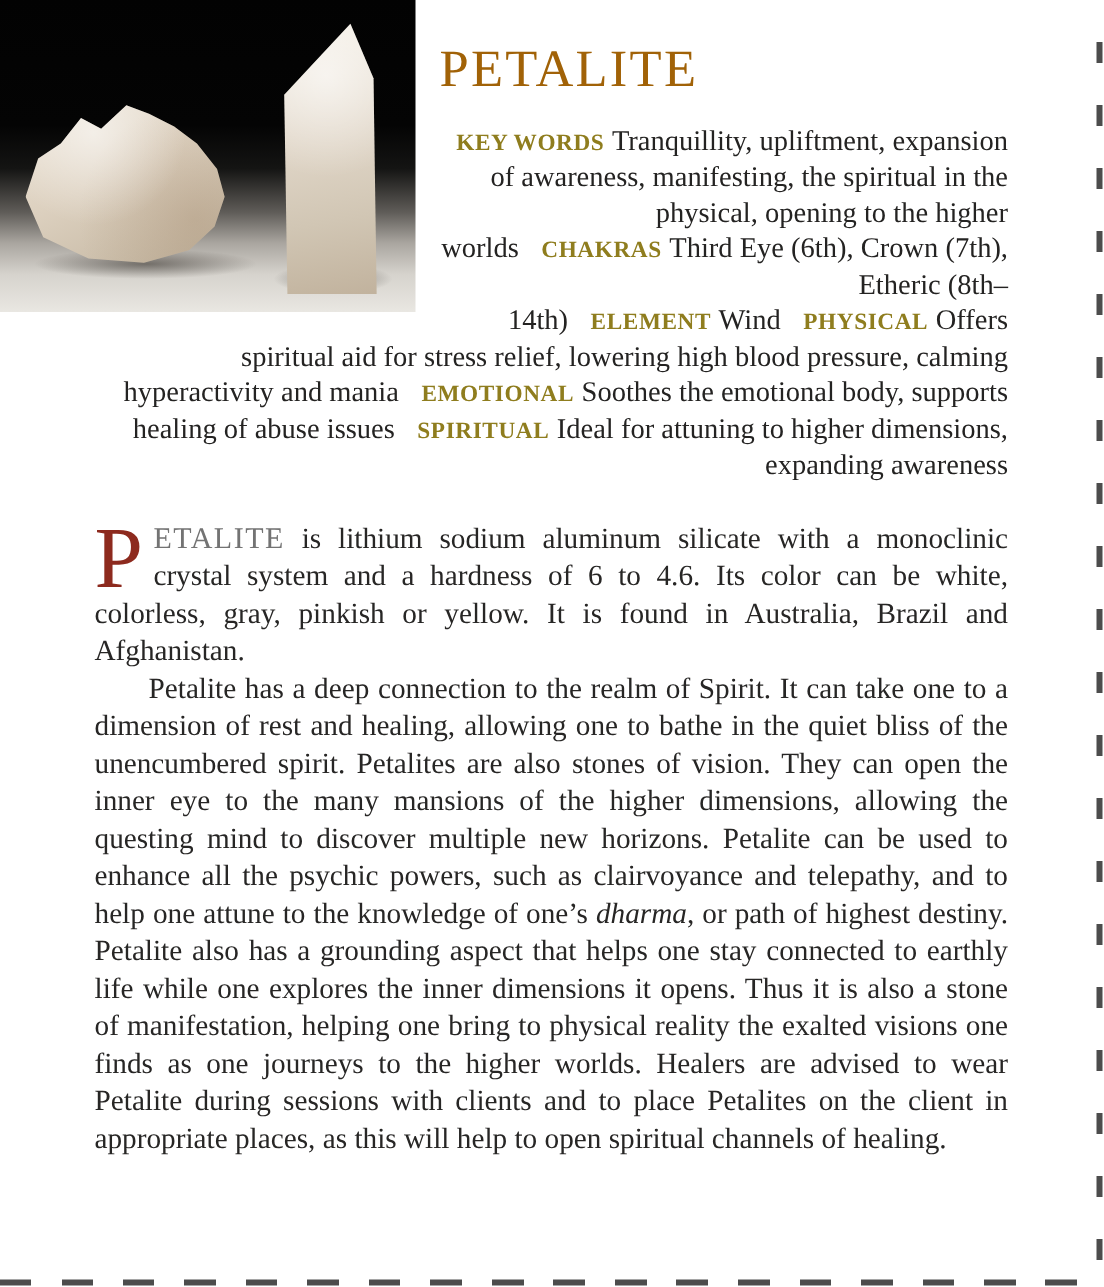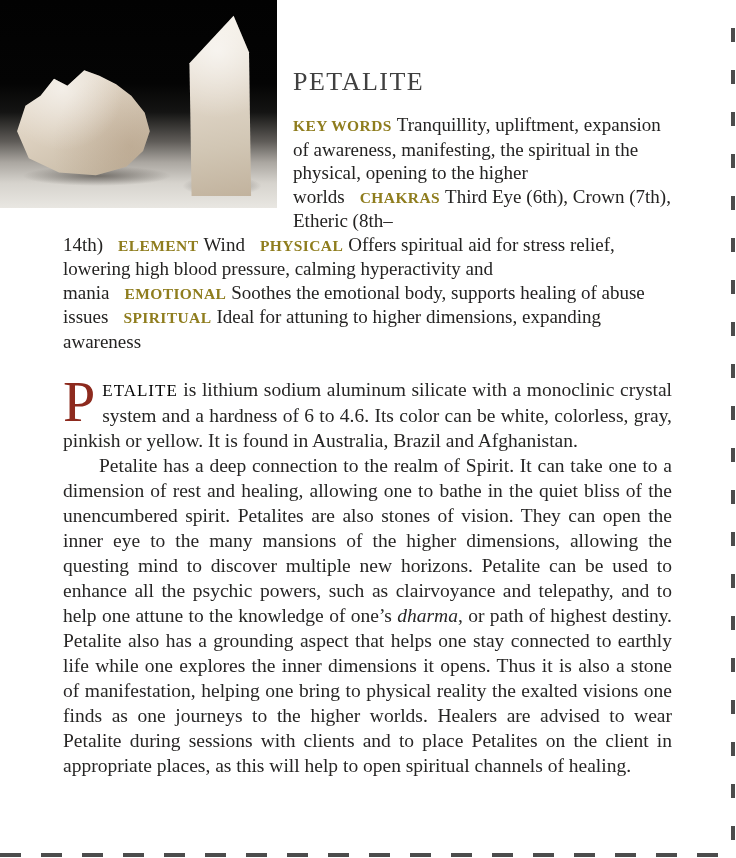--- a/index.html
+++ b/index.html
@@ -50,32 +50,33 @@
       linear-gradient(170deg, #f3ede3 5%, #e2d8ca 40%, #d1c6b4 72%, #c1b29d 100%);
     clip-path: polygon(8% 100%, 5% 27%, 68% 1%, 90% 21%, 93% 100%);
   }
 
   
   .content {
     margin: 0 64px 0 63px;
     color: #262524;
   }
   h1.title {
-    margin: 68px 0 0 0;
+    margin: 28px 0 0 0;
     font-weight: normal;
-    font-size: 26px;
+    font-size: 35px;
     line-height: 1.05;
     letter-spacing: 1.5px;
-    color: #404040;
+    color: #a16207;
   }
   p.attr {
     margin: 18px 0 0 0;
     font-size: 19px;
     line-height: 23.5px;
     color: #242322;
+    text-align: right;
   }
   .lbl {
     font-weight: bold;
     font-size: 15.5px;
     letter-spacing: 0.4px;
     color: #8f7d1e;
     margin-right: 5px;
   }
   .lbl.gap { margin-left: 15px; }
 
@@ -89,22 +90,22 @@
   p.body-p.first { margin-top: 24px; }
   p.body-p.indent { text-indent: 36px; }
   .dropcap {
     float: left;
     font-size: 58px;
     line-height: 45px;
     padding: 2px 7px 0 0;
     color: #8d2a1e;
   }
   .redcaps {
-    color: #000000;
-    font-size: 17px;
+    color: #737373;
+    font-size: 20px;
     letter-spacing: 1px;
   }
 
   
   .dash-right {
     position: absolute;
     top: 0; right: 1px;
     width: 4px; height: 100%;
     background: repeating-linear-gradient(180deg,
       transparent 0px, transparent 28px,

